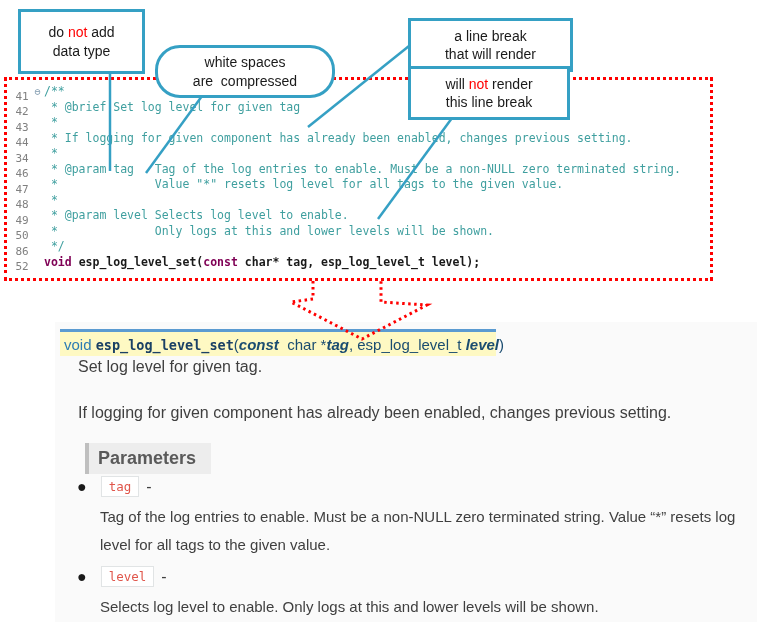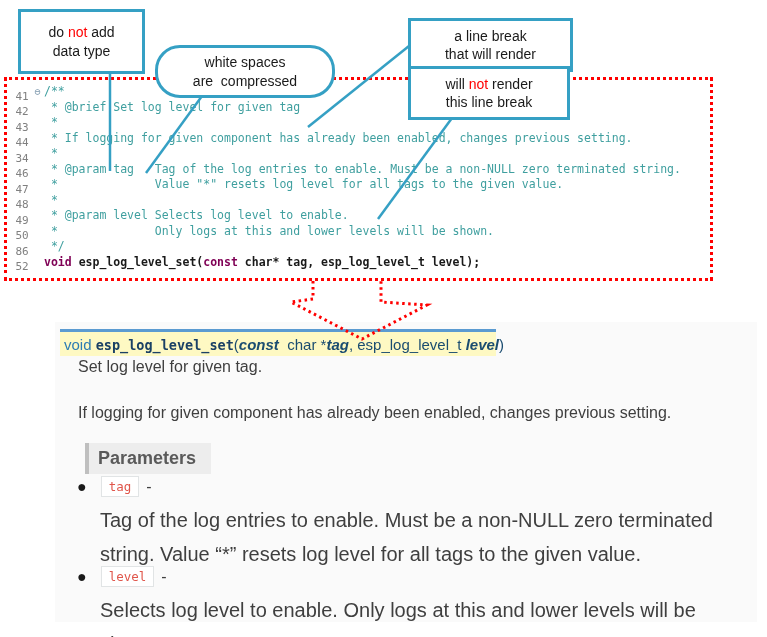--- a/index.html
+++ b/index.html
@@ -50,21 +50,21 @@
                   border-left:4px solid #bfbfbf;padding:5px 15px 5px 9px;
                   font-size:18px;font-weight:bold;color:#5a5a5a;}
   .param-item{position:absolute;left:22px;width:660px;}
   #param-0{top:154px;}
   #param-1{top:244px;}
   .p-head{display:flex;align-items:center;}
   .bullet{color:#1a1a1a;font-size:16px;margin-right:14px;}
   .chip{font:12.5px "DejaVu Sans Mono",monospace;color:#e0564b;background:#ffffff;
         border:1px solid #e1e4e5;padding:2px 7px;}
   .dash{margin-left:7px;color:#3f3f3f;font-size:16px;}
-  .p-desc{margin:6px 0 0 23px;width:655px;font-size:20px;line-height:34px;color:#3f3f3f;}
+  .p-desc{margin:6px 0 0 23px;width:655px;font-size:15px;line-height:28px;color:#3f3f3f;}
 </style>
 </head>
 <body>
 
 <div id="figure">
 
   <div id="code-block">
     <div id="code-lines">
         <div class="crow">
           <span class="lnum">41</span>

